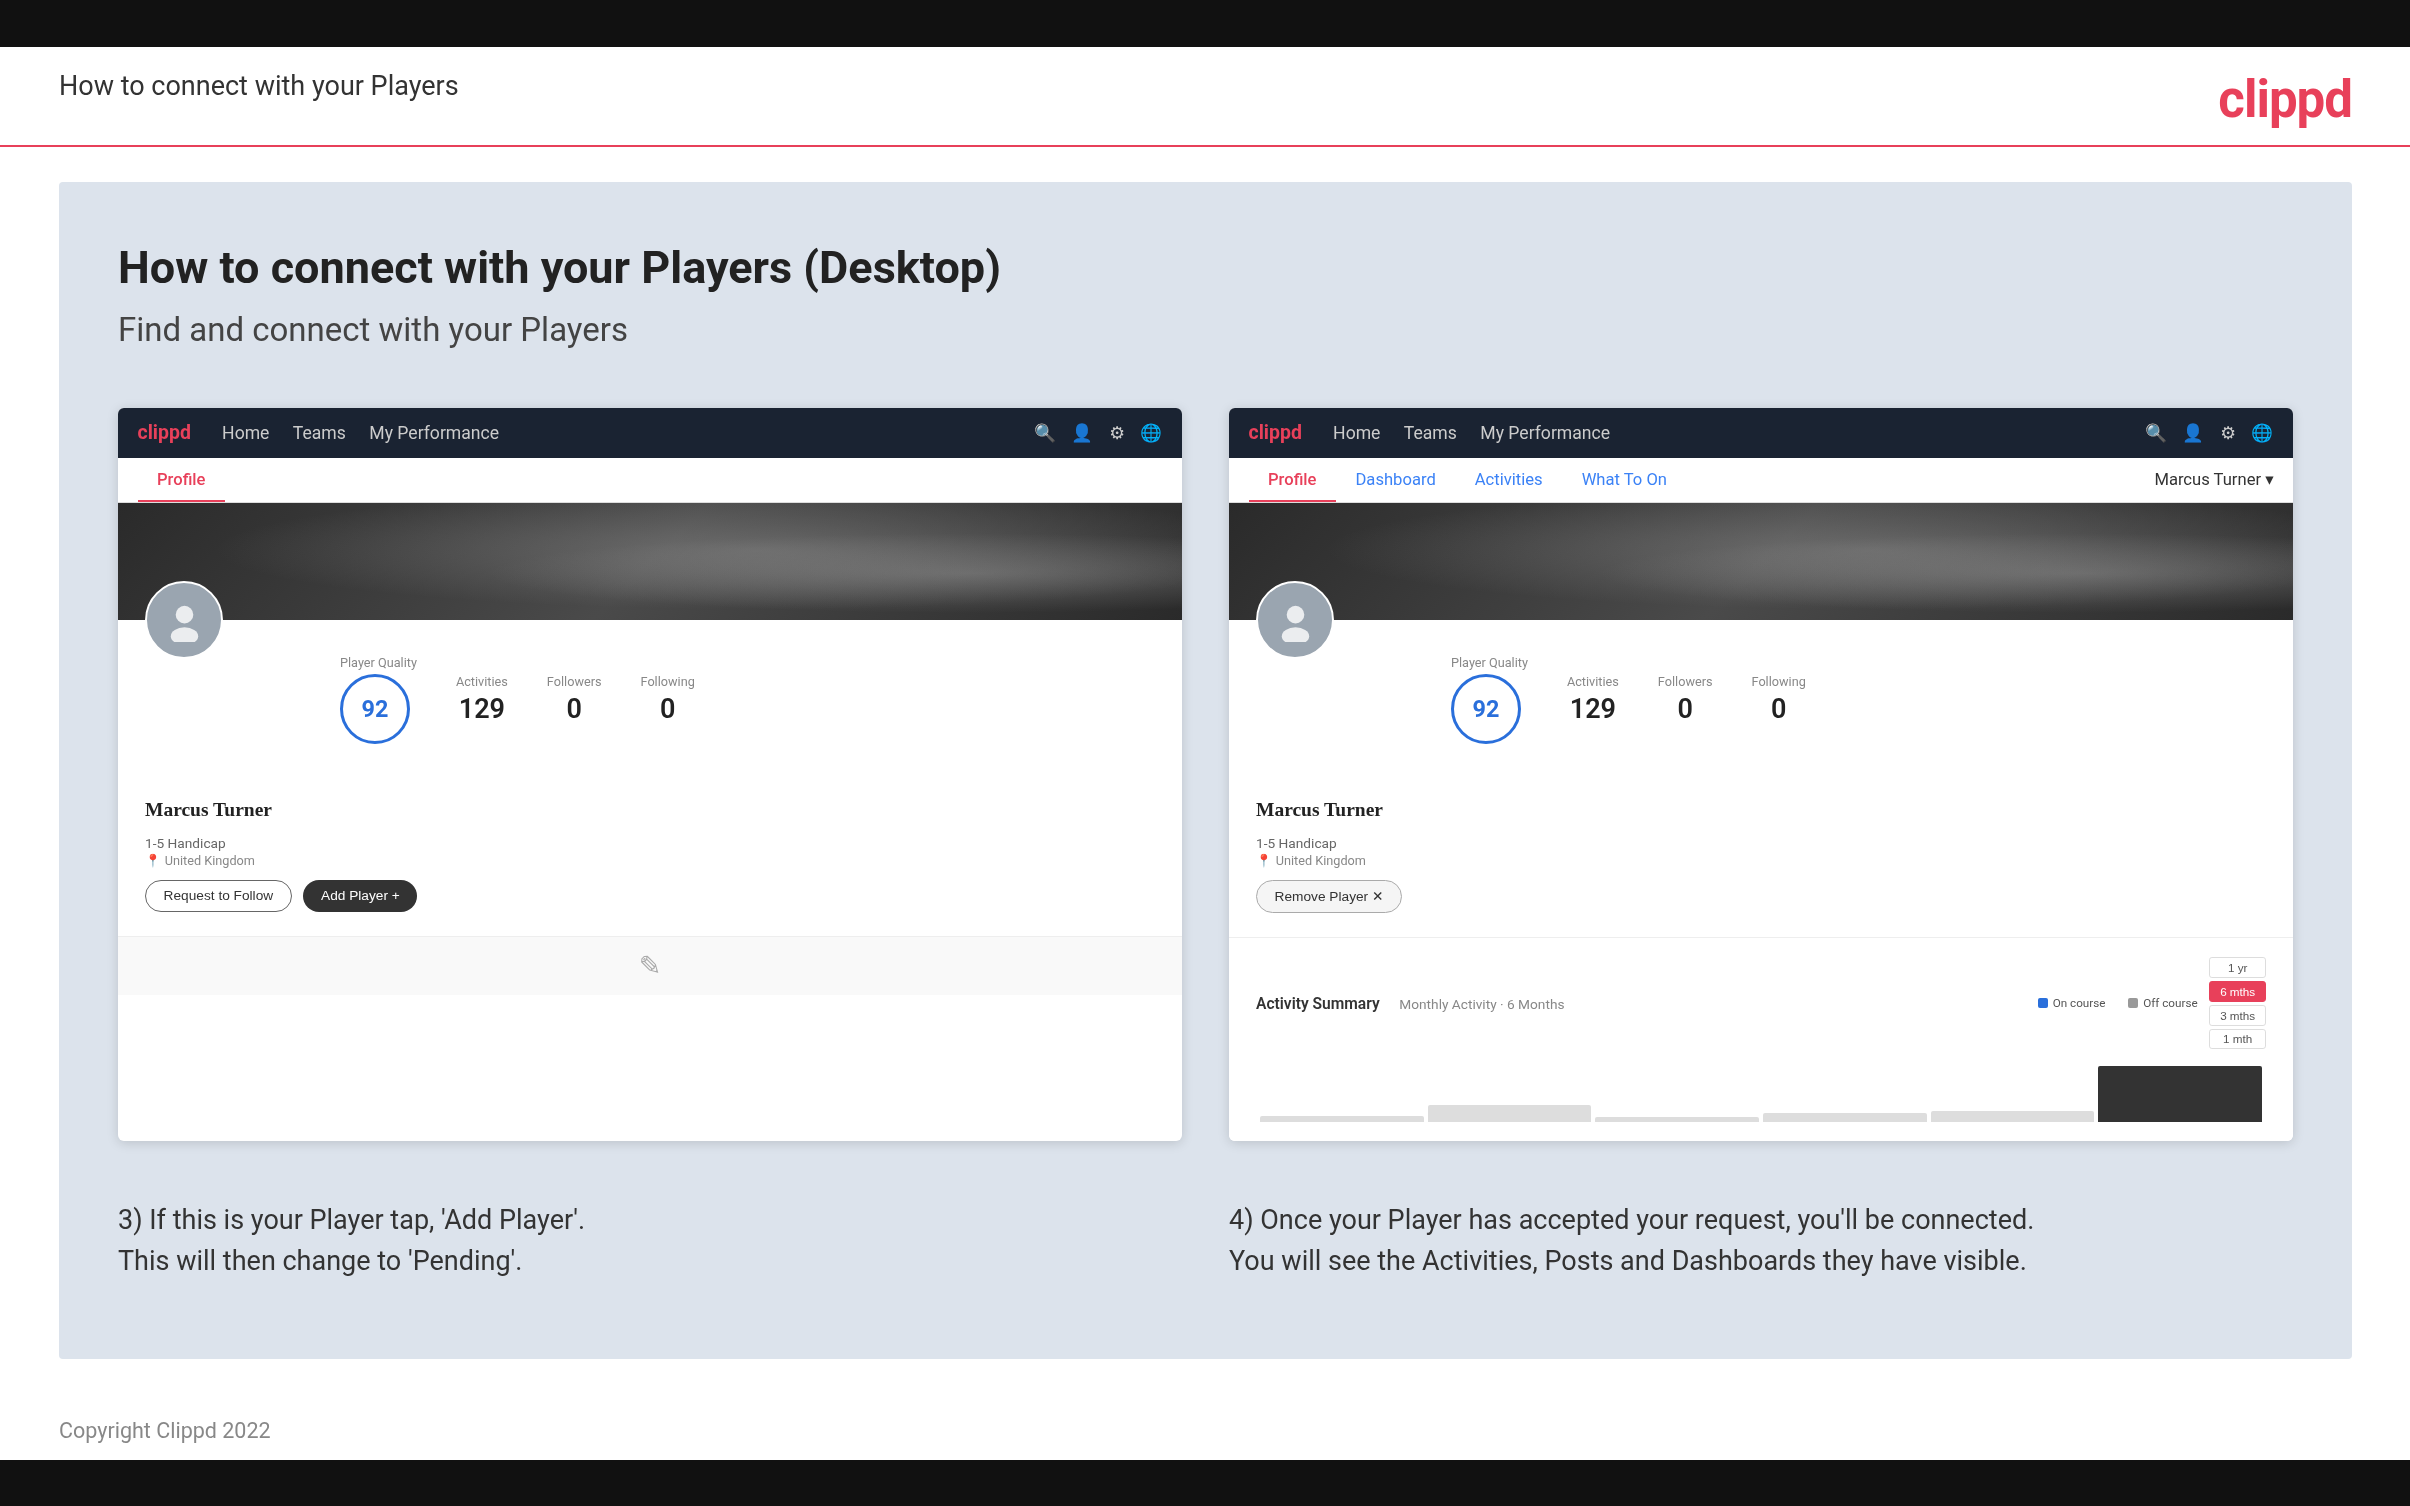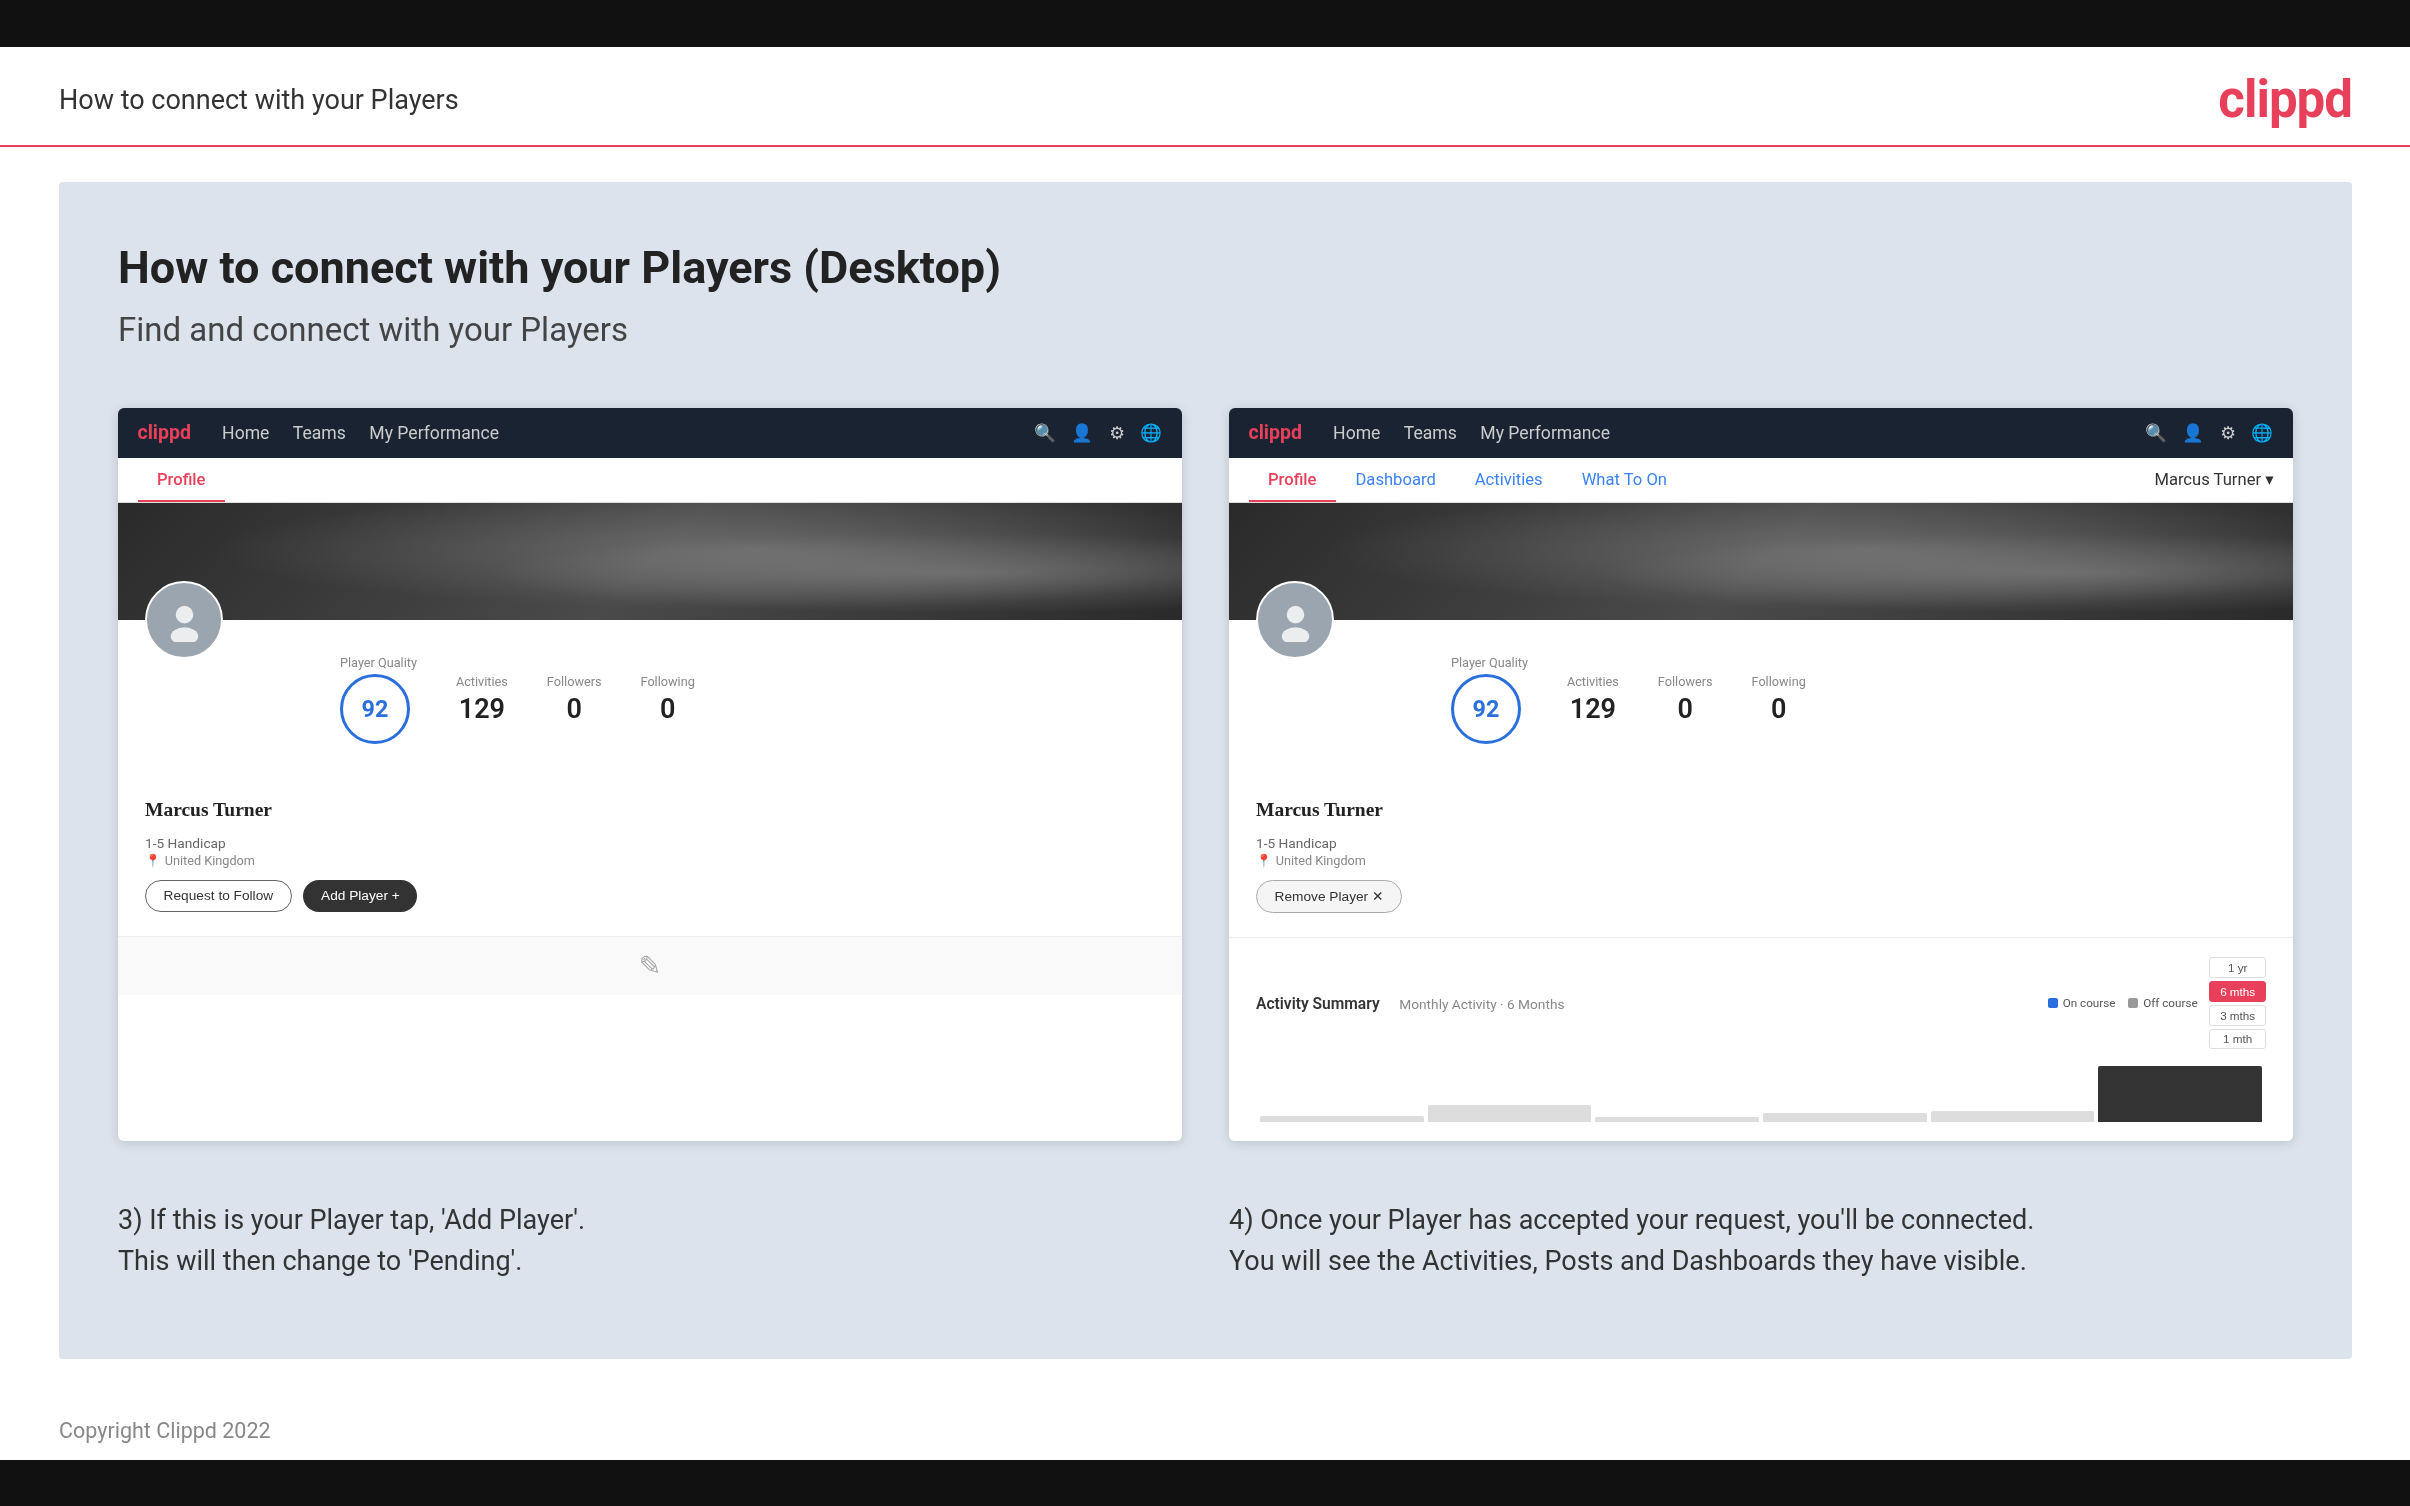--- a/index.html
+++ b/index.html
@@ -14,21 +14,21 @@
     
     .top-bar {
       background: #111;
       height: 47px;
       width: 100%;
     }
 
     
     .site-header {
       display: flex;
-      align-items: center;
+      align-items: flex-start;
       justify-content: space-between;
       padding: 23.4px 59px 15.6px 59px;
       border-bottom: 2px solid #e8405a;
       margin-bottom: 0;
       gap: 7px;
     }
 
     .site-header-title {
       font-size: 27px;
       color: #333;
@@ -321,21 +321,21 @@
     }
 
     .mock-activity-controls {
       display: flex;
       align-items: center;
       gap: 11.7px;
     }
 
     .mock-legend {
       display: flex;
-      gap: 13px;
+      gap: 23px;
       font-size: 11.7px;
       color: #555;
     }
 
     .mock-legend-item {
       display: flex;
       align-items: center;
       gap: 4.9px;
     }
 

